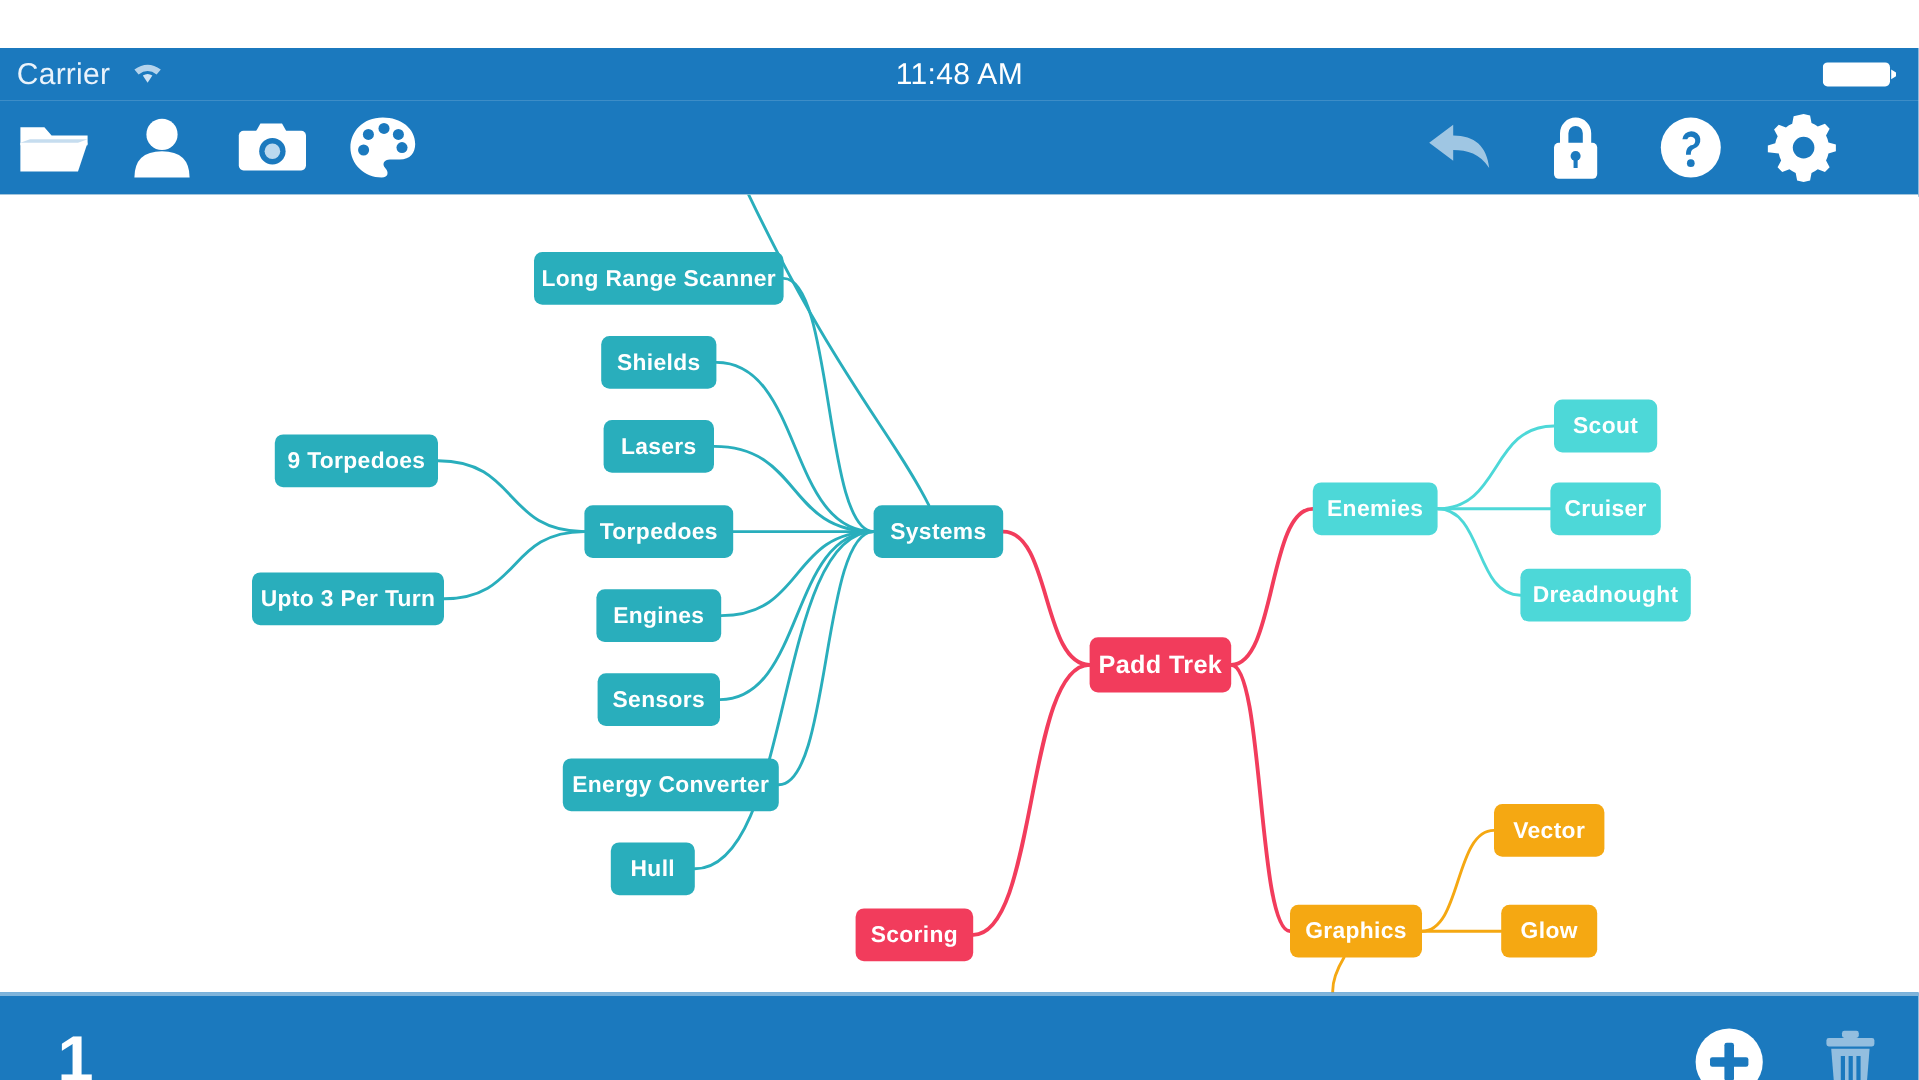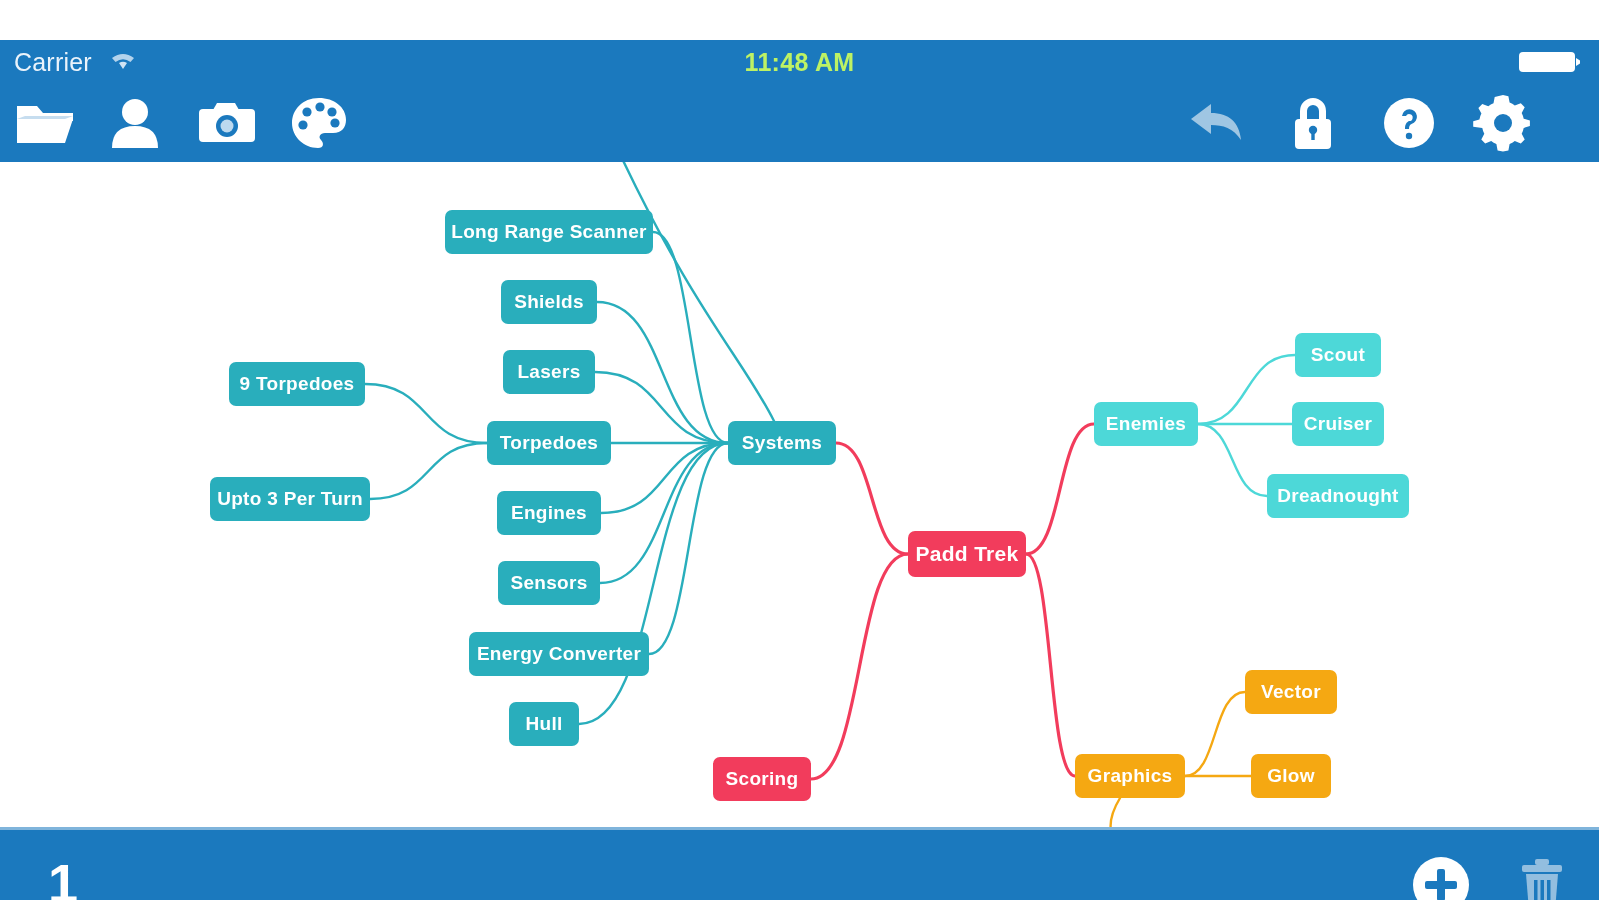--- a/index.html
+++ b/index.html
@@ -39,22 +39,22 @@
   .sb-wifi {
     position: absolute;
     left: 108px; top: 10px;
     width: 30px; height: 24px;
   }
   .sb-time {
     position: absolute;
     left: 0; right: 0; top: 8px;
     text-align: center;
     font-size: 25px;
-    font-weight: bold;
-    color: #bef264;
+    font-weight: normal;
+    color: #ffffff;
     letter-spacing: .3px;
   }
   .sb-battery {
     position: absolute;
     right: 18px; top: 11px;
     width: 62px; height: 22px;
   }
 
   
   .toolbar {

